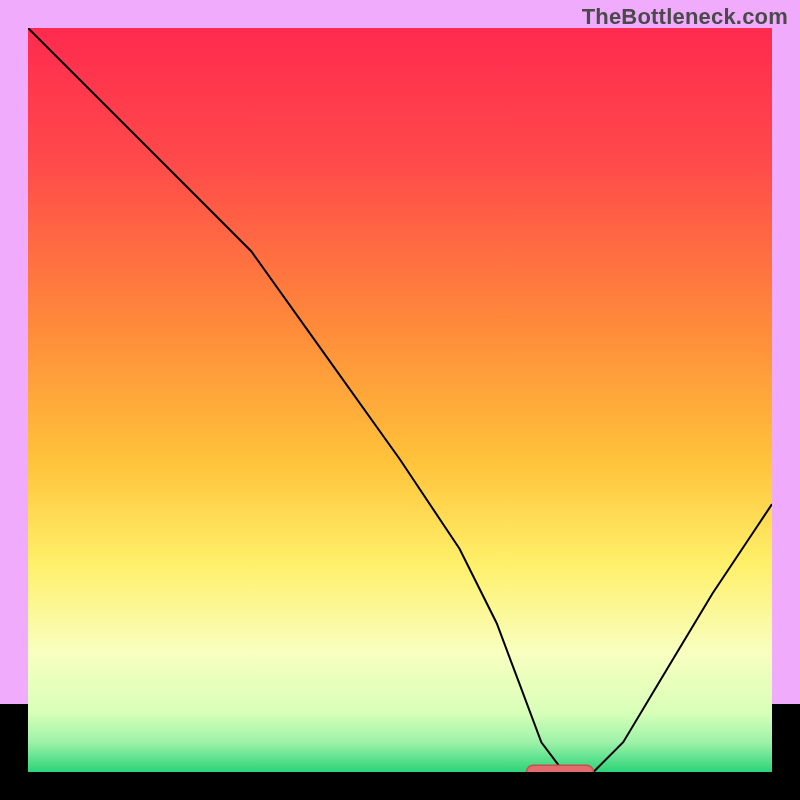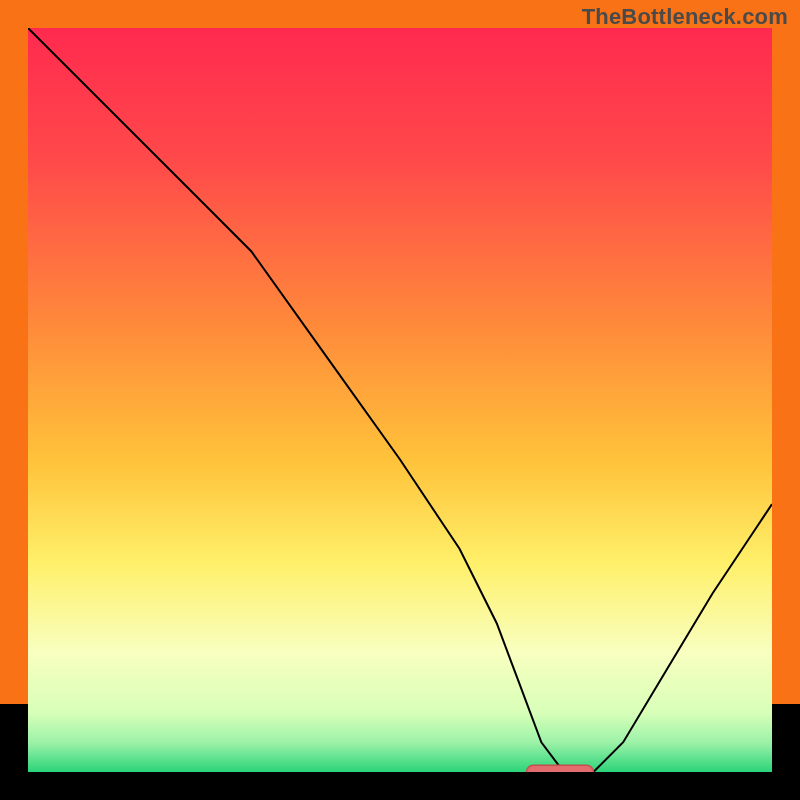--- a/index.html
+++ b/index.html
@@ -6,21 +6,21 @@
     margin: 0;
     padding: 0;
     width: 800px;
     height: 800px;
     background: #000;
     font-family: Arial, Helvetica, sans-serif;
   }
   .outer {
     width: 800px;
     height: 704px;
-    background: #f97316;
+    background: #f0abfc;
     position: relative;
   }
   .watermark {
     position: absolute;
     top: 4px;
     right: 12px;
     color: #4a4a4a;
     font-weight: 600;
     font-size: 22px;
     letter-spacing: 0.2px;

